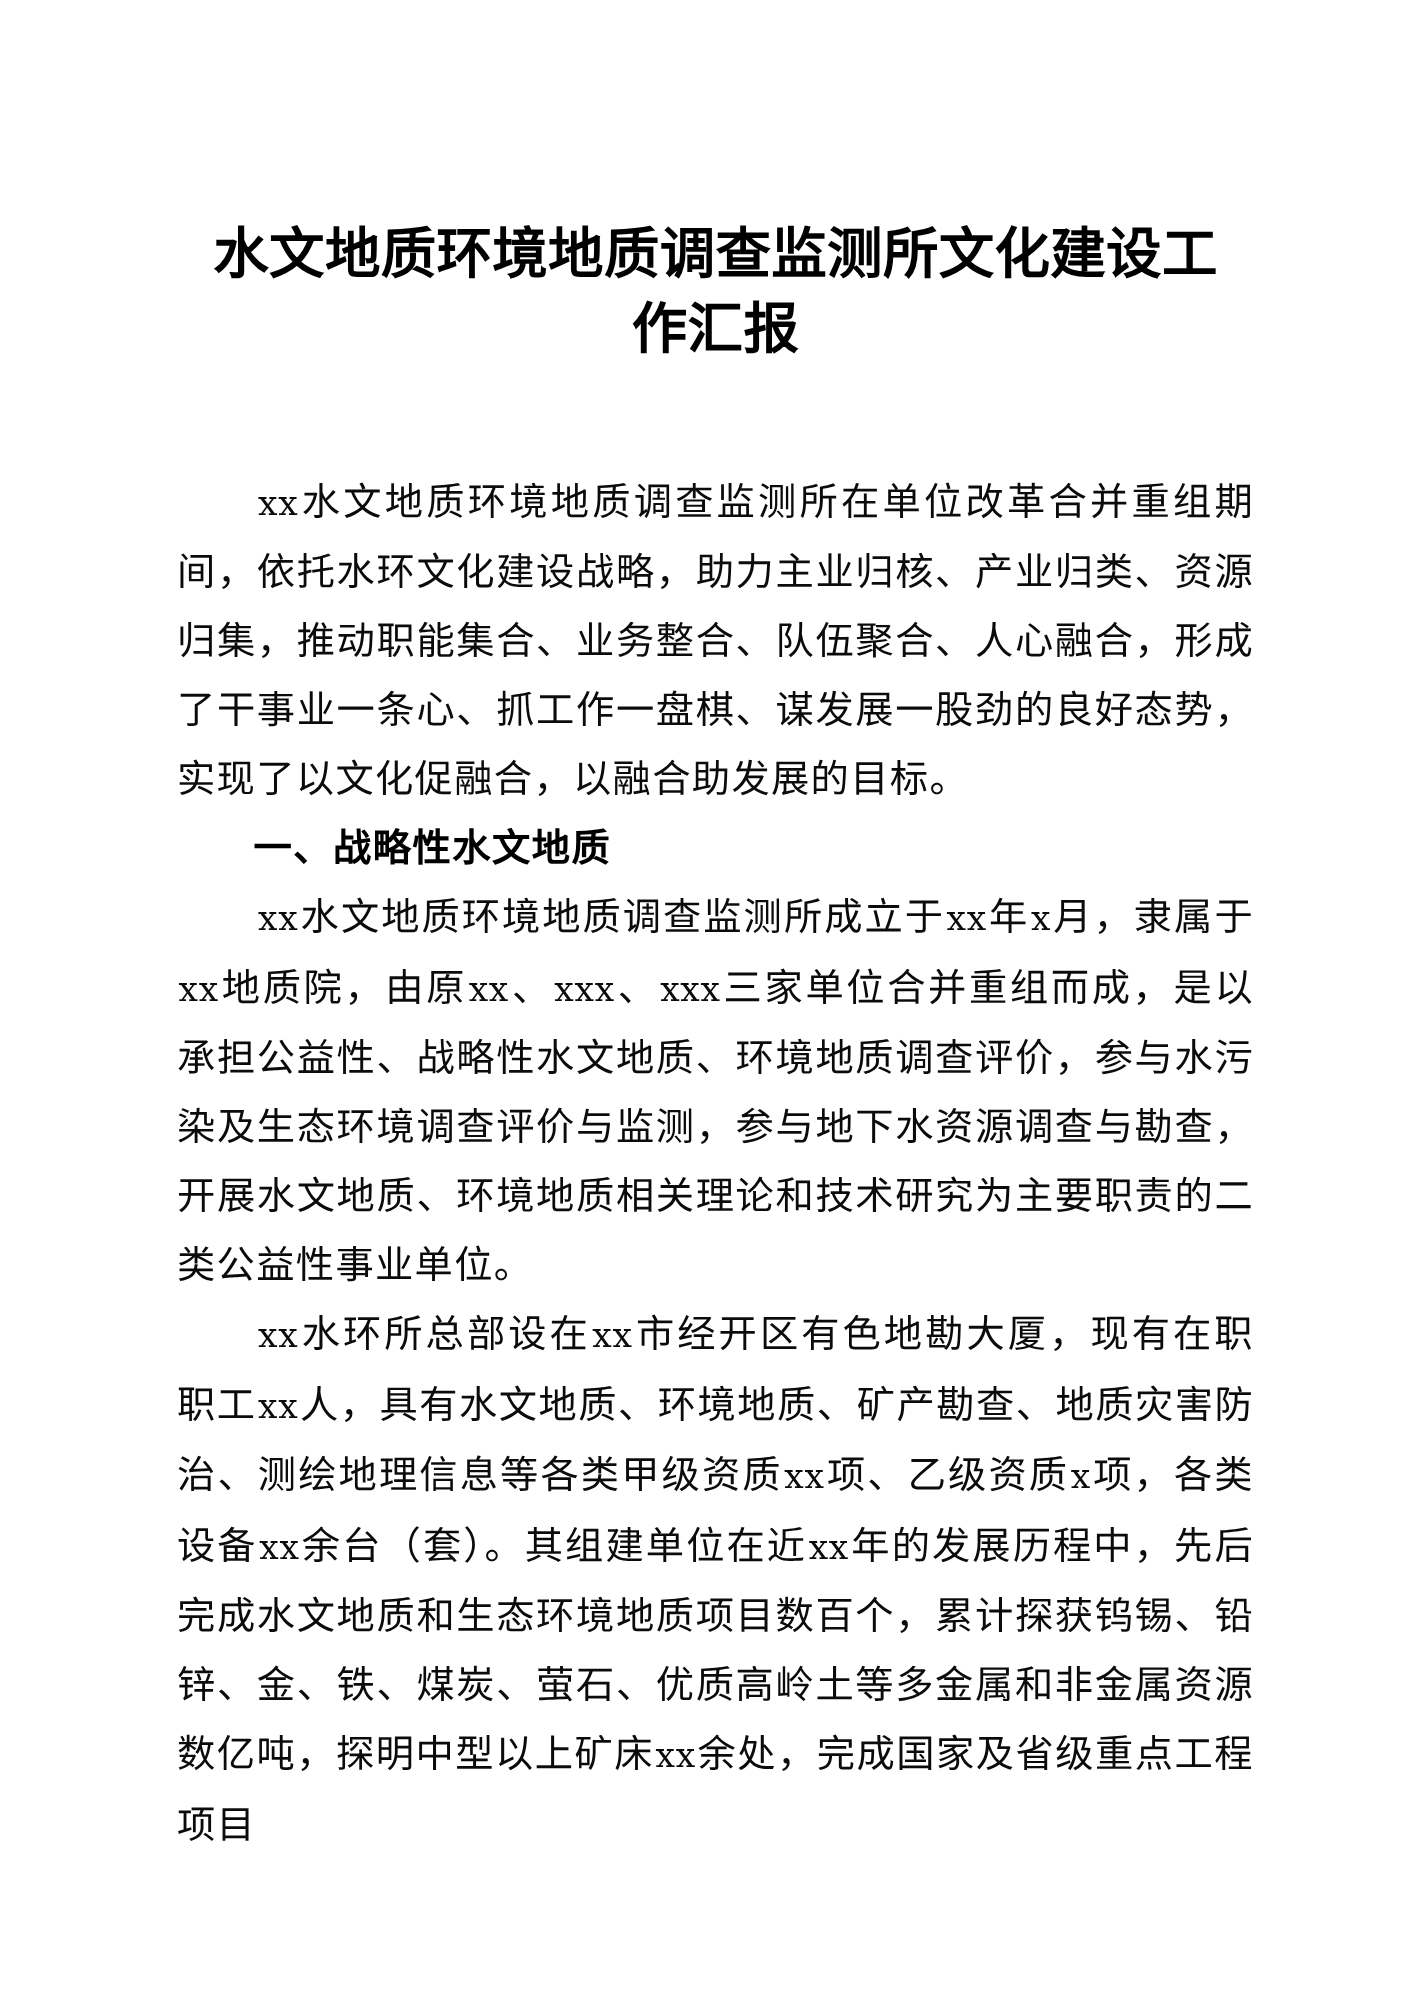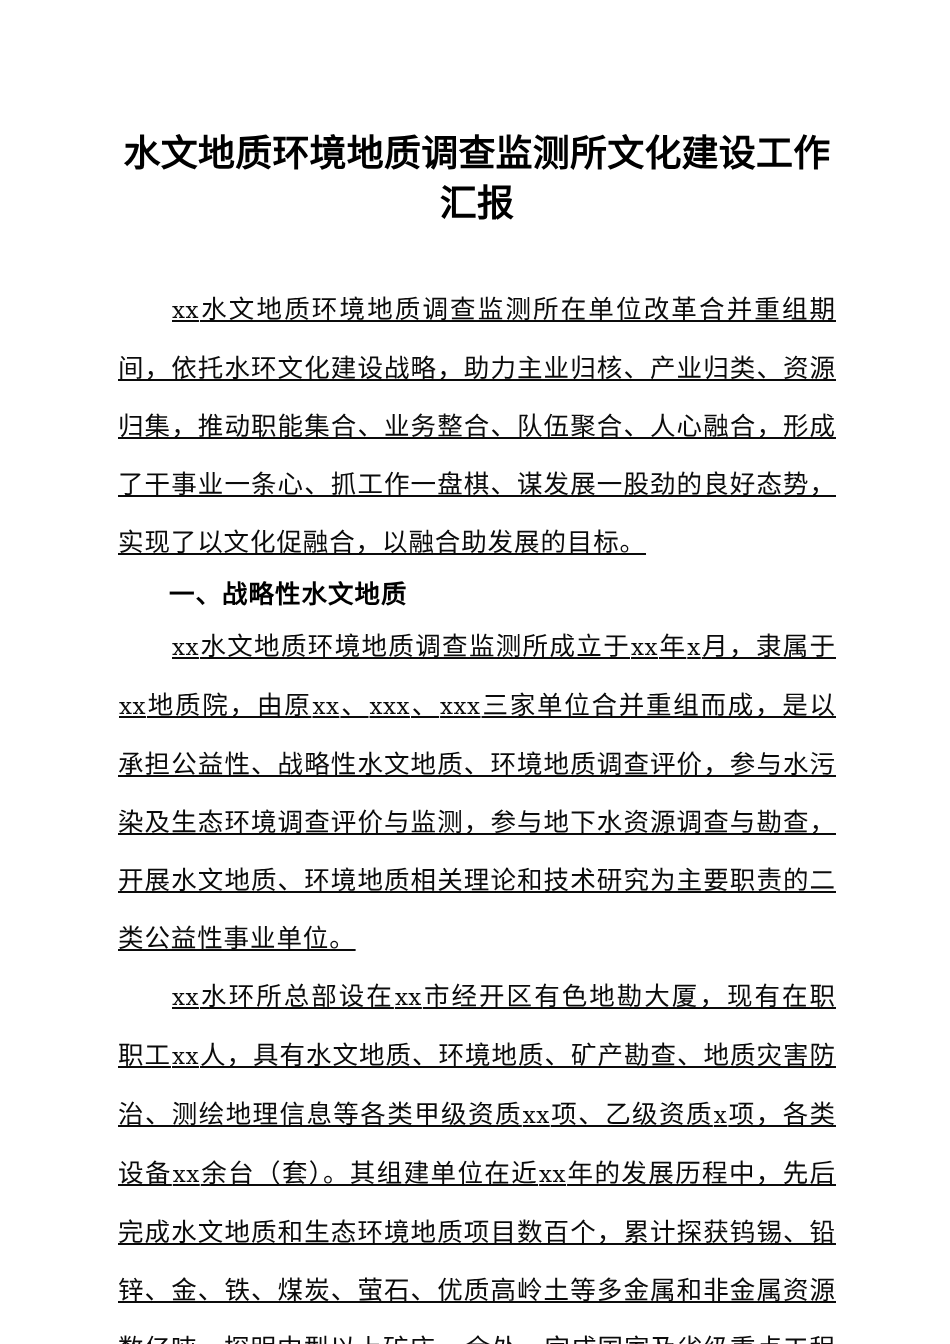--- a/index.html
+++ b/index.html
@@ -21,44 +21,43 @@
 
   .content {
     position: absolute;
     left: 118px;
     top: 0;
     width: 718px;
   }
 
   
   .doc-title {
-    margin: 0;
+    margin: 16px;
     padding: 0;
     font-family: "DejaVu Serif", "Liberation Serif", serif;
     font-weight: 700;
     font-size: 37px;
     line-height: 50px;
     color: #000000;
     text-align: center;
     letter-spacing: 0.2px;
     padding-top: 128px;
     text-rendering: geometricPrecision;
   }
 
   
   .body-text {
     font-family: "DejaVu Serif", "Liberation Serif", serif;
     font-size: 25.5px;
-    line-height: 58px;
+    line-height: 46px;
     color: #0b0b0b;
     text-align: justify;
     text-justify: inter-ideograph;
     letter-spacing: 0.9px;
     margin: 0;
-    text-decoration: underline;
   }
 
   .para {
     text-indent: 53px;
     margin: 0;
   }
 
   
   .after-title-gap {
     height: 52px;

